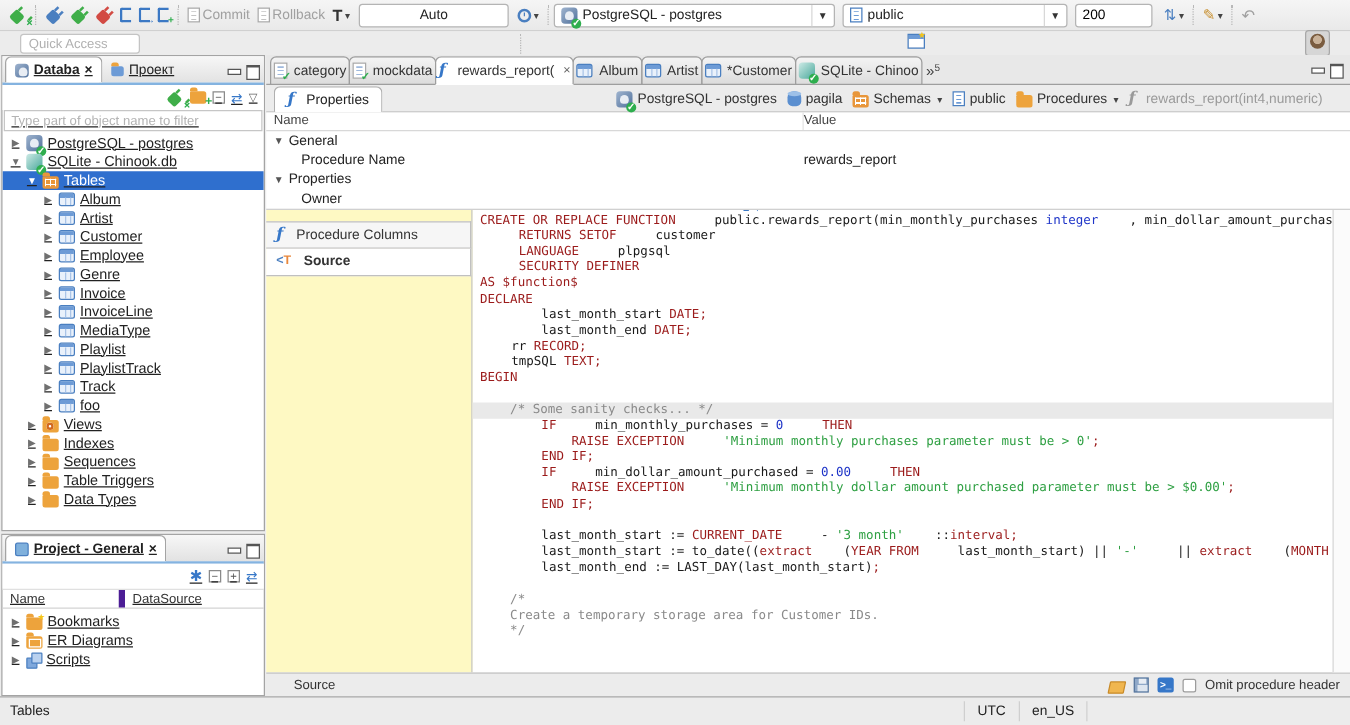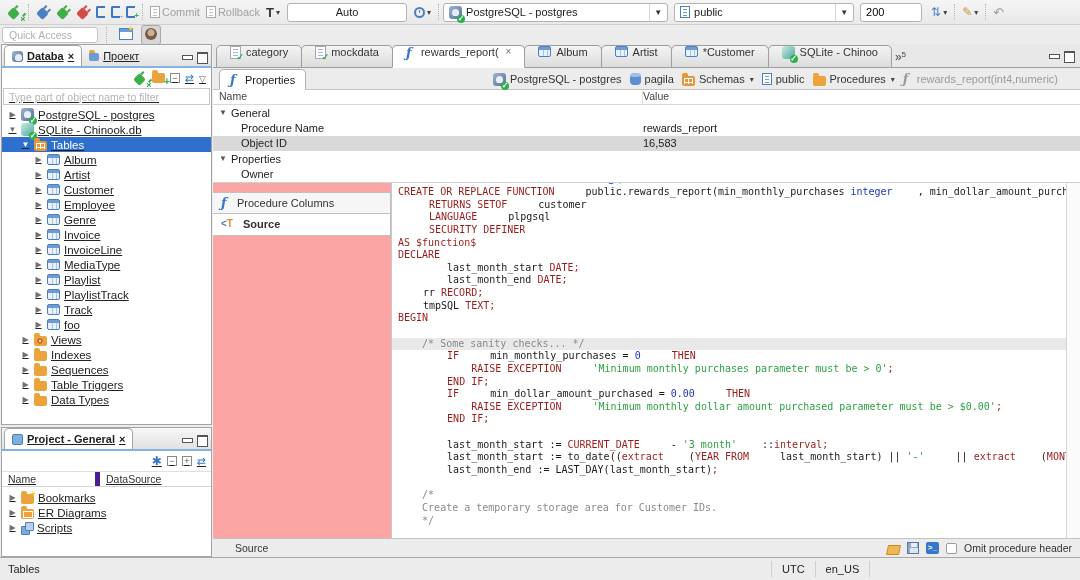--- a/index.html
+++ b/index.html
@@ -70,21 +70,21 @@
 .winbtn { width:11px; height:10px; margin-left:4px; position:relative; }
 .winbtn.min::before { content:""; position:absolute; left:1px; top:3px; width:9px; height:3px; border:1px solid #555; background:#fff; }
 .winbtn.max::before { content:""; position:absolute; left:1px; top:0; width:9px; height:9px; border:1px solid #555; border-top-width:2px; background:#fff; }
 .i-persp { width:14px; height:12px; border:1px solid #4a7fc0; background:linear-gradient(180deg,#6d9bd6 0 3px,#fff 3px); }
 .i-beaver { width:12px; height:12px; border-radius:50%; background:radial-gradient(circle at 50% 40%,#c9b299 0 35%,#7a5c40 40%); }
 
 
 #row1 { height:25px; display:flex; align-items:center; padding:0 4px; background:linear-gradient(#f5f5f5,#e9e9e9); border-bottom:1px solid #d0d0d0; }
 .combo { background:#fff; border:1px solid #b4b4b4; border-radius:3px; height:19px; display:flex; align-items:center; padding:0 5px; gap:4px; font-size:11px; }
 .combo .dda { margin-left:auto; font-size:8px; color:#333; border-left:1px solid #d8d8d8; padding-left:4px; height:100%; display:flex; align-items:center; }
-#row2 { height:19px; display:flex; align-items:center; justify-content:flex-start; padding:0 2px; gap:4px; background:#ececec; }
+#row2 { height:19px; display:flex; align-items:center; justify-content:space-between; padding:0 16px; gap:4px; background:#ececec; }
 .qa { width:96px; height:16px; border:1px solid #c4c4c4; border-radius:3px; background:#fff; font-size:10.5px; padding:0 6px; color:#333; font-family:"Liberation Sans",sans-serif; }
 .qa::placeholder { color:#b0b0b0; }
 .pbtn { border:1px solid transparent; border-radius:3px; padding:2px 3px; }
 .pbtn.pressed { background:#d6d6d6; border-color:#a8a8a8; }
 
 
 #mainrow { display:flex; height:513px; }
 #sidebar { width:213px; flex:none; display:flex; flex-direction:column; background:#ececec; }
 .panel { border:1px solid #a4a4a4; background:#fff; display:flex; flex-direction:column; margin:0 1px;text-decoration:underline; }
 #dbnav { flex:1; margin-bottom:2px; min-height:0; }
@@ -102,21 +102,21 @@
 .trow.sel { background:#2f6fce; color:#fff; }
 .trow.sel .tarw { color:#fff; }
 .colhead { height:16px; display:flex; border-top:1px solid #e0e0e0; border-bottom:1px solid #d4d4d4; font-size:10.5px; color:#333; flex:none; }
 .colhead div { padding:1px 6px; }
 .colhead .c2 { border-left:5px solid #4c1d95; margin-left:auto; width:116px; }
 #projtree { flex:1; overflow:hidden; padding-top:3px; }
 
 
 #editor { flex:1; display:flex; flex-direction:column; min-width:0; position:relative; }
 #tabstrip { height:24px; display:flex; align-items:flex-end; background:#e8e8e8; border-bottom:1px solid #9e9e9e; padding-left:3px; flex:none; }
-.etab { height:23px; margin-bottom:-1px; display:flex; align-items:flex-start; gap:5px; padding:0 13px; border:1px solid #9e9e9e; border-radius:5px 5px 0 0; background:linear-gradient(#f4f4f4,#dcdcdc); margin-right:-1px; font-size:11px; color:#333; white-space:nowrap; }
+.etab { height:23px; margin-bottom:-1px; display:flex; align-items:center; gap:5px; padding:0 2px; border:1px solid #9e9e9e; border-radius:5px 5px 0 0; background:linear-gradient(#f4f4f4,#dcdcdc); margin-right:-1px; font-size:11px; color:#333; white-space:nowrap; }
 .etab.active { background:#fff; border-bottom-color:#fff; z-index:2; }
 .etab .close { font-size:10px; color:#666; margin-left:2px; }
 #tab-overflow { margin-left:4px; margin-bottom:3px; font-size:12px; color:#444; display:flex; align-items:flex-start; }
 #tab-overflow sub { font-size:8px; }
 #tabstrip .winctl { margin-left:auto; display:flex; align-items:center; padding:0 6px 6px 0; }
 #subhead { height:22px; display:flex; align-items:flex-end; background:#ececec; border-bottom:1px solid #c4c4c4; padding-left:6px; flex:none; }
 #props-tab { height:21px; margin-bottom:-1px; display:flex; align-items:center; gap:5px; padding:0 10px; background:#fff; border:1px solid #b0b0b0; border-bottom-color:#fff; border-radius:5px 5px 0 0; font-size:11px; }
 #breadcrumb { margin-left:auto; display:flex; align-items:center; gap:4px; padding:0 20px 3px 0; font-size:11px; color:#333; }
 .bc { display:flex; align-items:center; gap:4px; padding:0 2px; }
 .bc .dda { font-size:8px; color:#444; margin-left:1px; }
@@ -130,21 +130,21 @@
 .prow .gname { width:430px; padding-left:28px; display:flex; align-items:center; gap:4px; }
 .prow.group .gname { padding-left:6px; }
 .prow.group .gname .tarw { font-size:8px; color:#555; }
 .prow.sel { background:#d9d9d9; }
 .prow.bold .gname { font-weight:bold; }
 .prow .gval { flex:1; }
 .prow .gval.link { color:#1a56b0; text-decoration:underline; }
 
 
 #content { flex:1; display:flex; min-height:0; border-top:1px solid #d0d0d0; background:#fff; }
-#leftcol { width:179px; flex:none; border-right:1px solid #c8c8c8; padding-top:9px; background:#fca5a5; }
+#leftcol { width:165px; flex:none; border-right:1px solid #c8c8c8; padding-top:9px; background:#fef9c3; }
 .stab { height:22px; display:flex; align-items:center; gap:6px; padding:0 8px; font-size:11px; border:1px solid #c0c0c0; border-left:none; background:#f6f6f6; color:#333; }
 .stab + .stab { border-top:none; }
 .stab.active { background:#fff; font-weight:bold; }
 #codewrap { flex:1; position:relative; overflow:hidden; }
 #code { position:absolute; inset:3px 14px 0 6px; font-family:"DejaVu Sans Mono",monospace; font-size:10px; line-height:12.65px; }
 .cline { white-space:pre; height:12.65px; }
 .cline.hl { background:#e9e9e9; margin:0 -6px; padding:0 6px; }
 .tk-k { color:#9b1b1b; } .tk-t { color:#1f35c8; } .tk-s { color:#2fa043; } .tk-c { color:#8a8a8a; } .tk-p { color:#1a1a1a;margin-left:25px; }
 #vscroll { position:absolute; top:0; right:0; bottom:0; width:14px; background:#fbfbfb; border-left:1px solid #d8d8d8; }
 #overlay-handle { position:absolute; left:215px; top:-6px; width:22px; height:9px; color:#3b78c4; font-size:8px; overflow:hidden; letter-spacing:1px; }
@@ -504,26 +504,20 @@
               <span class="tarw">▼</span>
               <span>General</span>
             </div>
             <div class="gval"></div>
           </div>
           <div class="prow">
             <div class="gname">
               <span>Procedure Name</span>
             </div>
             <div class="gval">rewards_report</div>
-          </div>
-          <div class="prow sel">
-            <div class="gname">
-              <span>Object ID</span>
-            </div>
-            <div class="gval">16,583</div>
           </div>
           <div class="prow group">
             <div class="gname">
               <span class="tarw">▼</span>
               <span>Properties</span>
             </div>
             <div class="gval"></div>
           </div>
           <div class="prow">
             <div class="gname">

